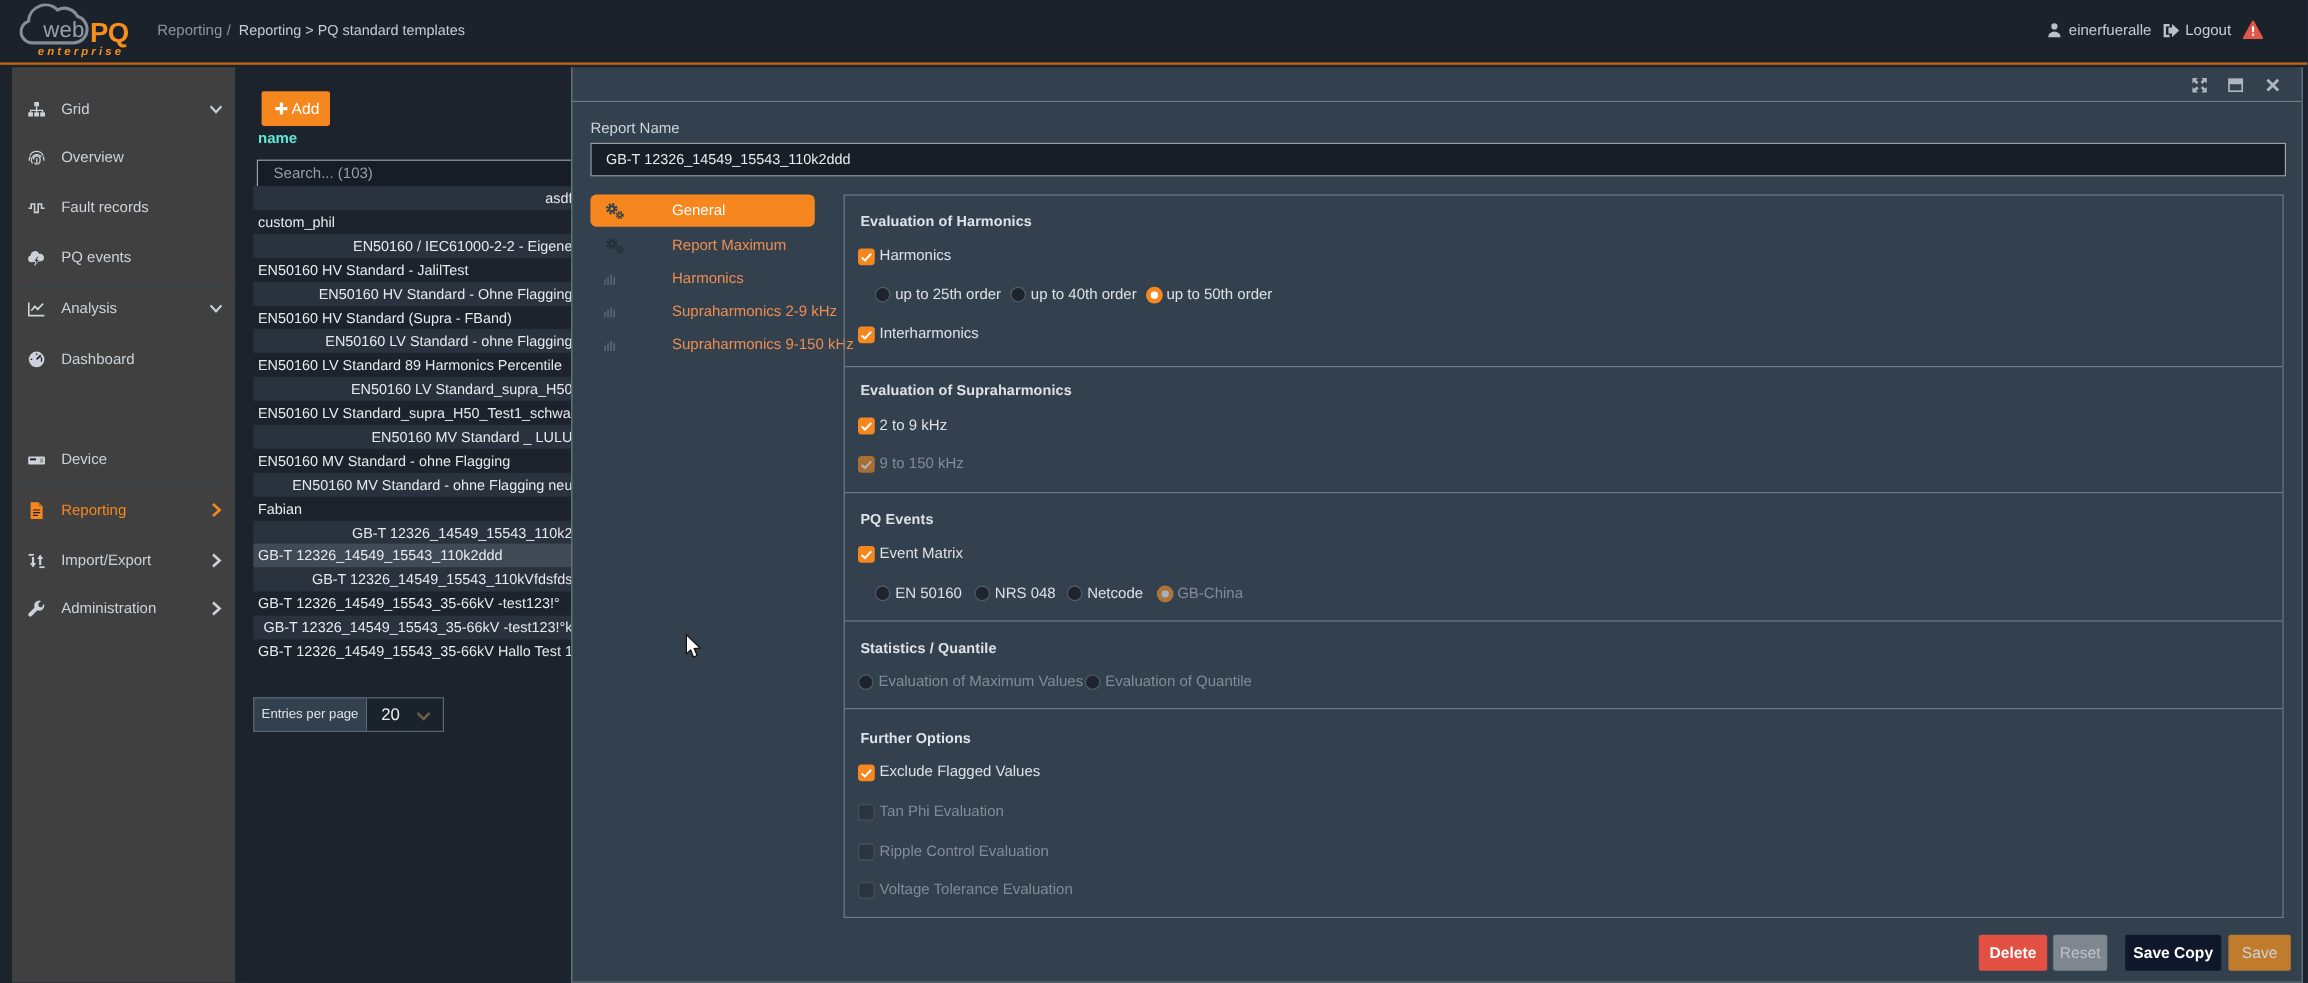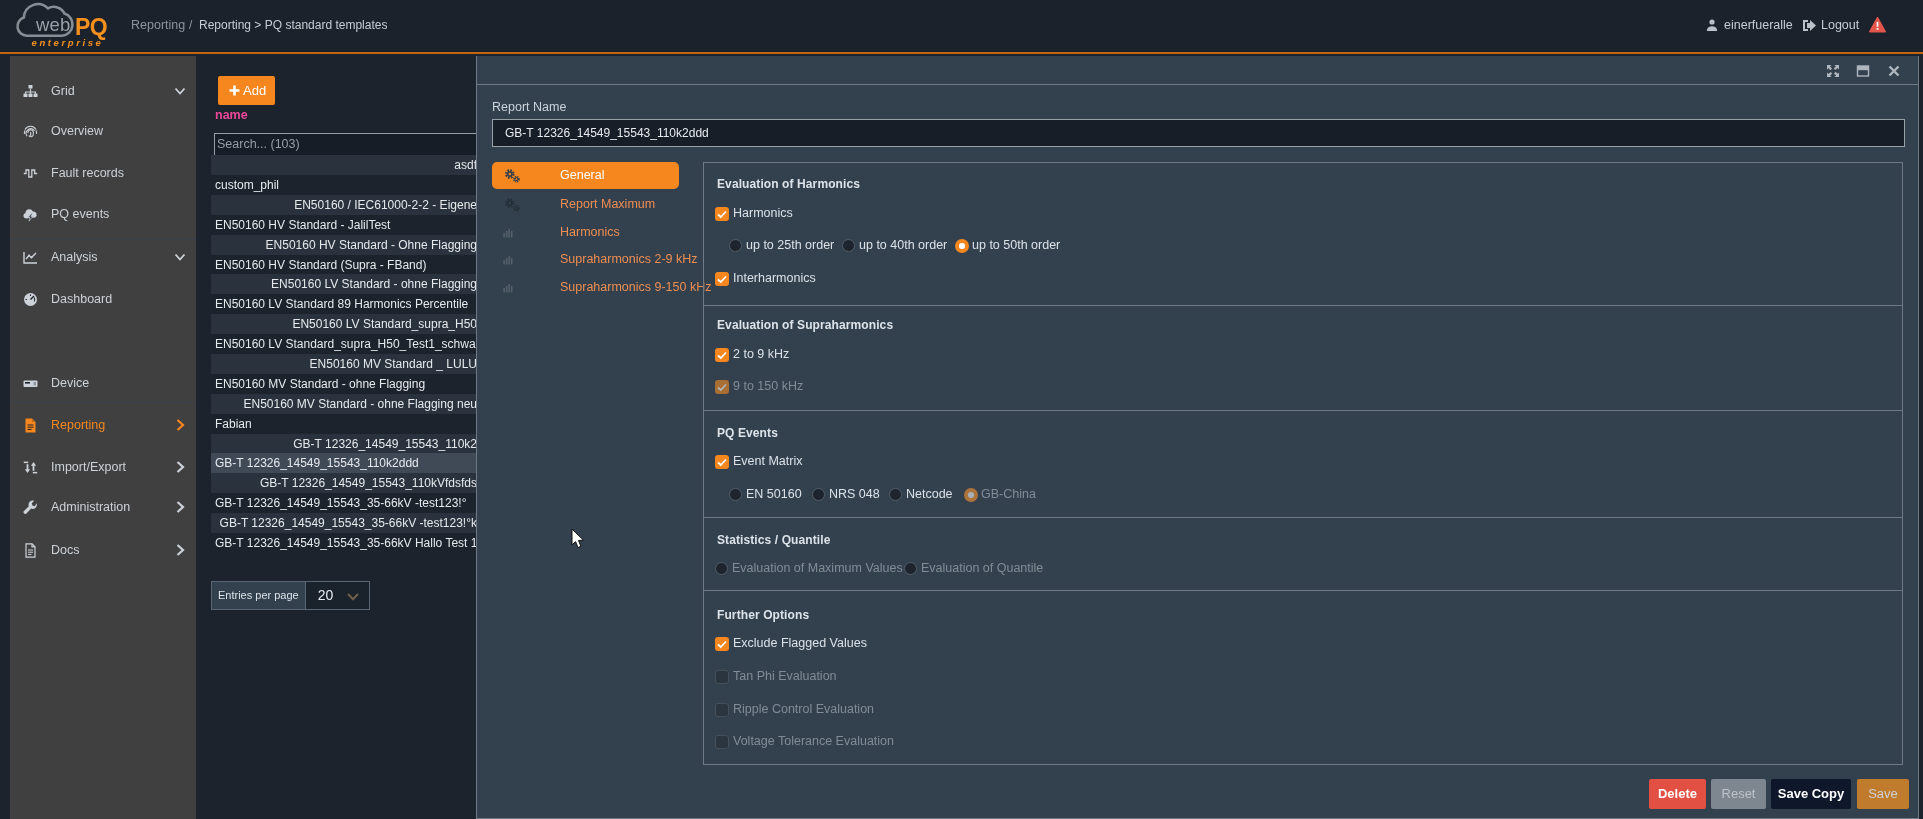--- a/index.html
+++ b/index.html
@@ -17,22 +17,22 @@
   #sidebar { position:absolute; left:10px; top:56px; width:196px; height:763px; background:#404040; }
   .side-item { position:absolute; left:0; width:196px; height:42px; }
   .side-item .lbl { position:absolute; left:41px; top:14px; font-size:12.5px; color:#ccd2d8; }
   .side-item .ic { position:absolute; left:13px; top:14px; width:15px; height:15px; }
   .side-item .chev { position:absolute; left:163px; top:14px; width:14px; height:14px; }
   .side-div { position:absolute; left:0; width:196px; height:1px; background:#39434e; }
 
   
   #listcol { position:absolute; left:196px; top:56px; width:281px; height:763px; background:#1c232d; }
   #addbtn { position:absolute; left:22px; top:20px; width:57px; height:29px; background:#f6861e; border-radius:2px; color:#fff; font-size:13px; }
-  #namehdr { position:absolute; left:19px; top:52px; font-size:12.5px; font-weight:bold; color:#ec4899; }
-  #searchbox { position:absolute; left:18px; top:77px; width:263px; height:23px; background:#161d26; border:1px solid #97a0a8; color:#959ea7; font-size:12.5px; line-height:21px; padding-left:2px; }
+  #namehdr { position:absolute; left:19px; top:52px; font-size:12.5px; font-weight:bold; color:#5eead4; }
+  #searchbox { position:absolute; left:18px; top:77px; width:263px; height:23px; background:#161d26; border:1px solid #97a0a8; color:#959ea7; font-size:12.5px; line-height:21px; padding-left:13px; }
   #rows { position:absolute; left:15px; top:99px; width:266px; }
   .row { position:absolute; left:0; width:266px; height:20px; font-size:12px; color:#e7eaed; line-height:20px; padding-left:4px; white-space:nowrap; overflow:hidden; }
   .row.odd { background:#2a323d;text-align:right; }
   .row.sel { background:#404a57; }
   #epp { position:absolute; left:15px; top:525px; height:29px; display:flex; }
   #epp .l { border:1px solid #5a6673; background:#33404d; color:#dde3e8; font-size:11px; line-height:27px; padding:0 6px; }
   #epp .r { position:relative; border:1px solid #5a6673; border-left:none; background:#1a222c; color:#e8ecef; font-size:14px; line-height:27px; padding:0 12px; width:64px; }
 
   
   #modal { position:absolute; left:476px; top:56px; width:1443px; height:763px; background:#33414f; border:1px solid #6f7a86; border-top:none; }
@@ -195,33 +195,20 @@
         <span class="lbl">Import/Export</span>
         <svg class="chev" viewBox="0 0 14 14">
           <path d="M4.5 2 L10 7 L4.5 12" fill="none" stroke="#ccd2d8" stroke-width="2.2"></path>
         </svg>
       </div>
     <div class="side-item" style="top:430px">
         <svg class="ic" viewBox="0 0 15 15">
           <path d="M13.6 3.2 A 4.2 4.2 0 0 1 8.2 8.6 L3.4 13.4 A 1.7 1.7 0 0 1 1 11 L5.8 6.2 A 4.2 4.2 0 0 1 11.2 0.8 L8.8 3.2 L9.4 5.6 L11.8 6.2 Z" fill="#ccd2d8"></path>
         </svg>
         <span class="lbl">Administration</span>
-        <svg class="chev" viewBox="0 0 14 14">
-          <path d="M4.5 2 L10 7 L4.5 12" fill="none" stroke="#ccd2d8" stroke-width="2.2"></path>
-        </svg>
-      </div>
-    <div class="side-item" style="top:473px">
-        <svg class="ic" viewBox="0 0 15 15">
-          <path d="M3 0.8 h6 l3 3 v10.4 h-9 z" fill="none" stroke="#ccd2d8" stroke-width="1.2"></path>
-          <path d="M9 0.8 v3 h3" fill="none" stroke="#ccd2d8" stroke-width="1.2"></path>
-          <g stroke="#ccd2d8" stroke-width="1">
-            <path d="M5 7 h5 M5 9.2 h5 M5 11.4 h3.5"></path>
-          </g>
-        </svg>
-        <span class="lbl">Docs</span>
         <svg class="chev" viewBox="0 0 14 14">
           <path d="M4.5 2 L10 7 L4.5 12" fill="none" stroke="#ccd2d8" stroke-width="2.2"></path>
         </svg>
       </div>
     <div class="side-div" style="top:183px"></div>
     <div class="side-div" style="top:346px"></div>
   </div>
 
   <div id="listcol">
     <div id="addbtn">
@@ -405,21 +392,21 @@
       <div class="clabel" style="left:29px;top:474px">Exclude Flagged Values</div>
       <div class="cb off" style="left:11px;top:507px"></div>
       <div class="glabel" style="left:29px;top:507px">Tan Phi Evaluation</div>
       <div class="cb off" style="left:11px;top:540px"></div>
       <div class="glabel" style="left:29px;top:540px">Ripple Control Evaluation</div>
       <div class="cb off" style="left:11px;top:572px"></div>
       <div class="glabel" style="left:29px;top:572px">Voltage Tolerance Evaluation</div>
     </div>
 
     <div class="btn" style="left:1172px;width:57px;background:#e25043">Delete</div>
-    <div class="btn" style="left:1234px;width:55px;background:#7e868f;color:#bcc3ca;font-weight:normal">Reset</div>
+    <div class="btn" style="left:1234px;width:45px;background:#7e868f;color:#bcc3ca;font-weight:normal">Reset</div>
     <div class="btn" style="left:1294px;width:80px;background:#0f172a">Save Copy</div>
     <div class="btn" style="left:1380px;width:52px;background:#c07b2c;color:#ccd2d8;font-weight:normal">Save</div>
   </div>
 
   <svg class="abs" style="left:571px;top:528px" width="15" height="23" viewBox="0 0 15 23">
     <path d="M1 1 L1 16.8 L4.6 13.7 L7 19.6 L9.9 18.3 L7.5 12.5 L12.4 12.1 Z" fill="#fff" stroke="#111" stroke-width="1"></path>
   </svg>
 
 </div>
 

